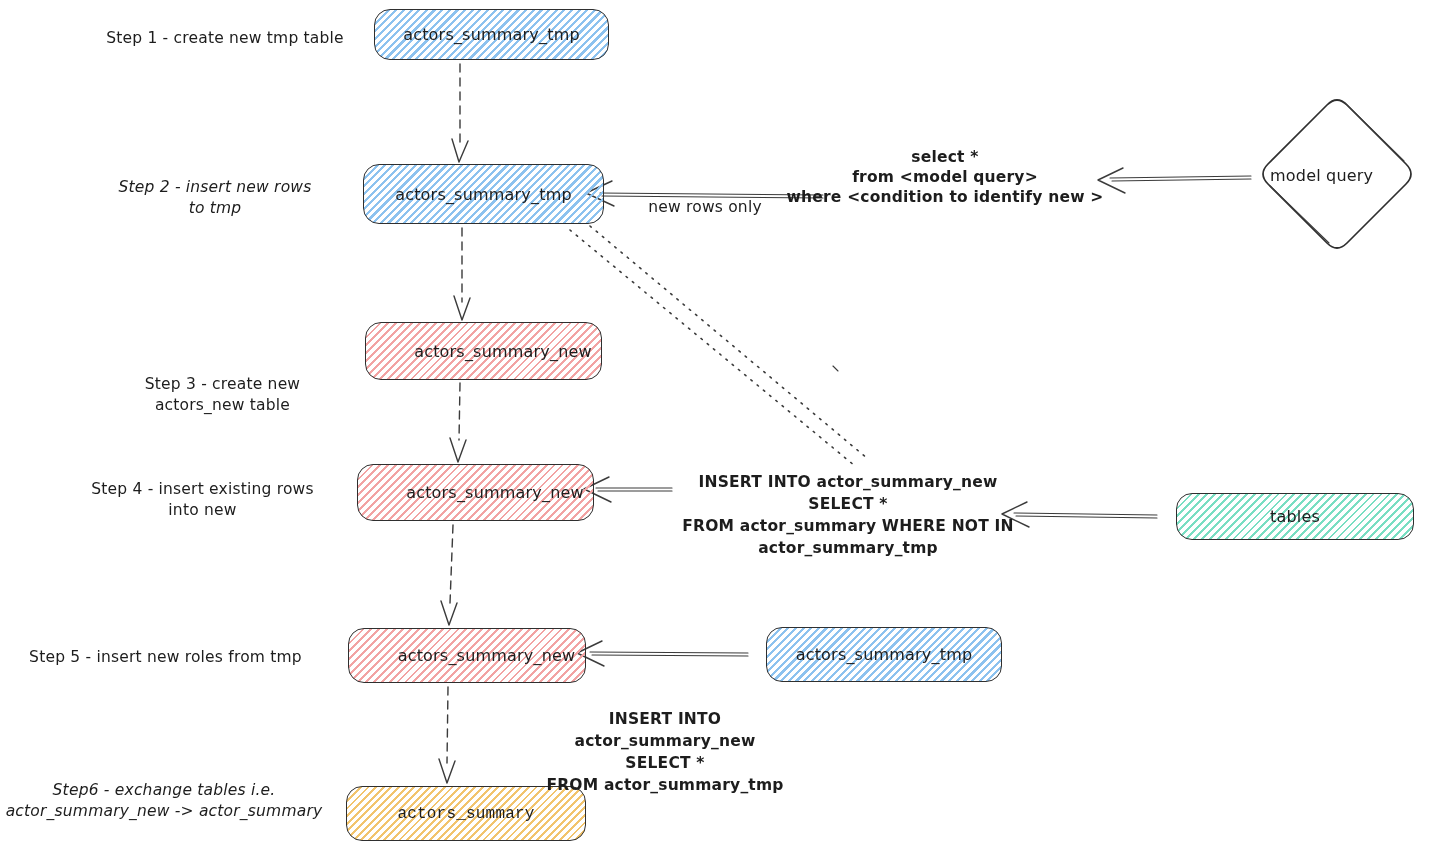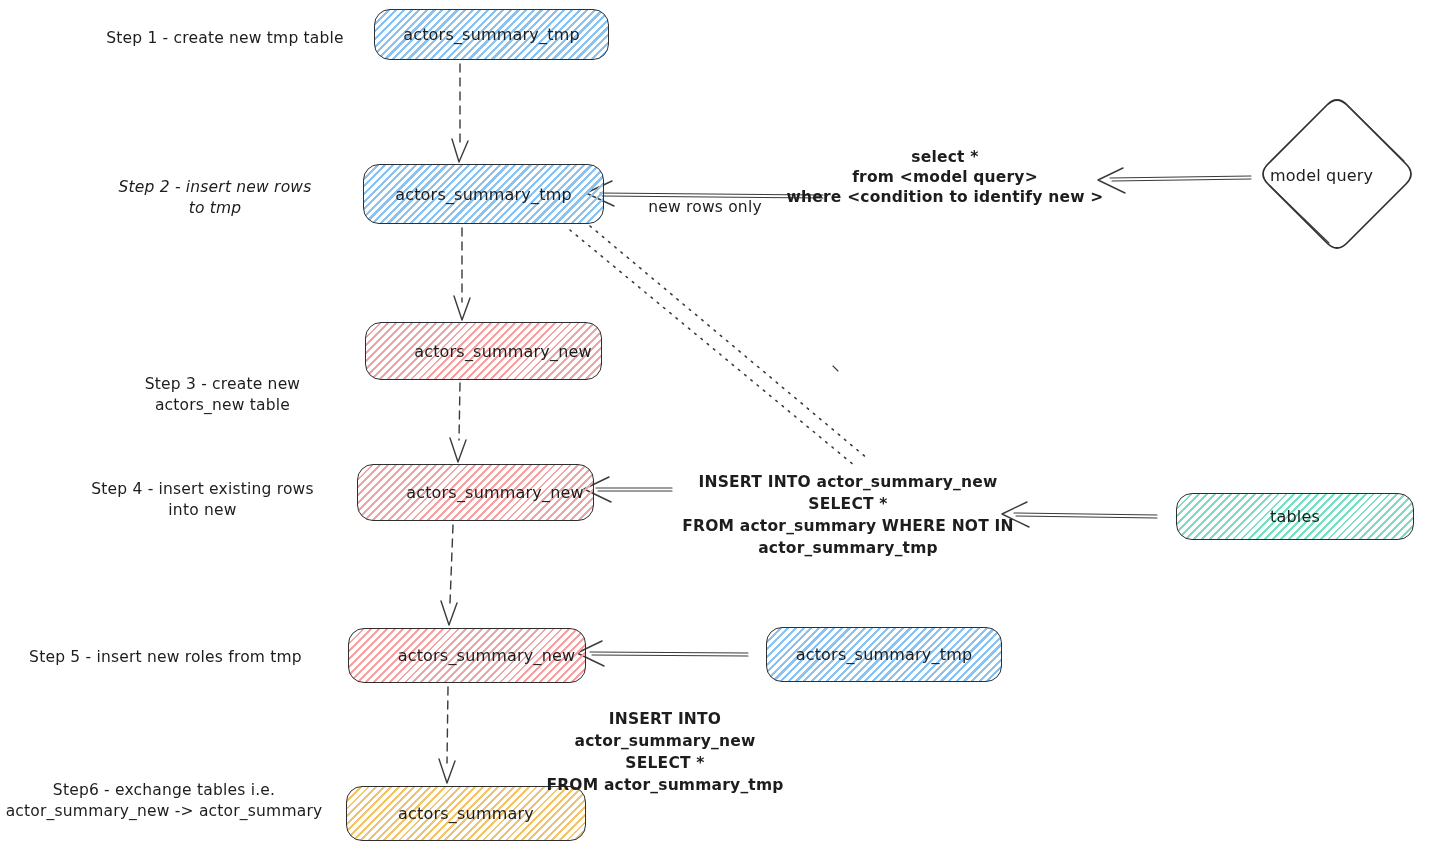--- a/index.html
+++ b/index.html
@@ -24,21 +24,21 @@
   svg.wires path.shape{stroke:var(--stroke);stroke-width:1.7;}
 
   .node{
     position:absolute;display:flex;align-items:center;justify-content:center;
     border:1.8px solid var(--stroke);border-radius:16px;
     font-size:16px;letter-spacing:.2px;color:var(--text);margin-left:16px;
   }
   .hatch-blue{background-image:repeating-linear-gradient(135deg,rgba(255,255,255,0) 0 3.2px,var(--blue-hatch) 3.2px 5.4px);}
   .hatch-red{background-image:repeating-linear-gradient(135deg,rgba(255,255,255,0) 0 3.6px,var(--red-hatch) 3.6px 5.6px);padding-left:39px;}
   .hatch-green{background-image:repeating-linear-gradient(135deg,rgba(255,255,255,0) 0 3.6px,var(--green-hatch) 3.6px 5.6px);}
-  .hatch-yellow{background-image:repeating-linear-gradient(135deg,rgba(255,255,255,0) 0 3.4px,var(--yellow-hatch) 3.4px 5.4px);}
+  .hatch-yellow{background-image:repeating-linear-gradient(135deg,rgba(255,255,255,0) 0 3.4px,var(--yellow-hatch) 3.4px 5.4px);font-family:Liberation Mono, monospace;}
 
   .lbl{
     position:absolute;font-size:15.5px;line-height:21px;text-align:center;
     white-space:pre-line;color:var(--text);letter-spacing:.2px;
   }
   .sql{
     position:absolute;font-size:15.5px;line-height:22px;text-align:center;
     white-space:pre-line;color:var(--text);letter-spacing:.2px;font-weight:bold;
   }
   .diamond-label{
@@ -116,21 +116,21 @@
   </svg>
 
   <div class="lbl" style="left:95px;top:28px;width:260px;">Step 1 - create new tmp table</div>
   <div class="lbl" style="left:110px;top:177px;width:210px;font-style:italic;">Step 2 - insert new rows
 to tmp</div>
   <div class="lbl" style="left:125px;top:326px;width:195px;margin-top:48px;">Step 3 - create new
 actors_new table</div>
   <div class="lbl" style="left:80px;top:479px;width:245px;">Step 4 - insert existing rows
 into new</div>
   <div class="lbl" style="left:18px;top:647px;width:295px;">Step 5 - insert new roles from tmp</div>
-  <div class="lbl" style="left:3px;top:780px;width:322px;">Step6 - exchange tables i.e.
+  <div class="lbl" style="left:3px;top:780px;width:322px;font-style:italic;">Step6 - exchange tables i.e.
 actor_summary_new -&gt; actor_summary</div>
 
   <div class="node hatch-blue" style="left:358px;top:9px;width:235px;height:51px;">
     <span>actors_summary_tmp</span>
   </div>
   <div class="node hatch-blue" style="left:347px;top:164px;width:241px;height:60px;">
     <span>actors_summary_tmp</span>
   </div>
   <div class="node hatch-red" style="left:349px;top:322px;width:237px;height:58px;">
     <span>actors_summary_new</span>

